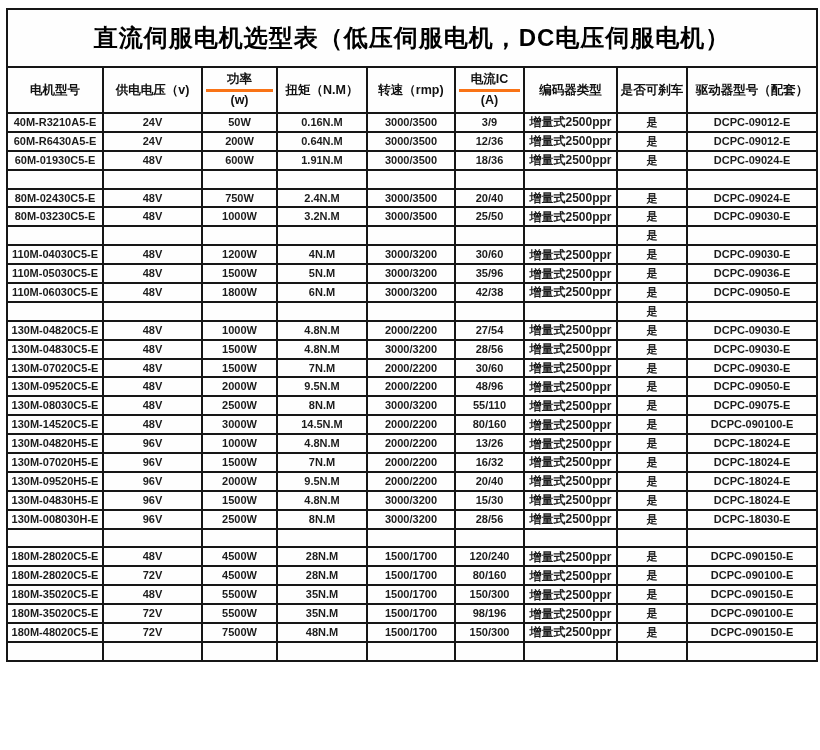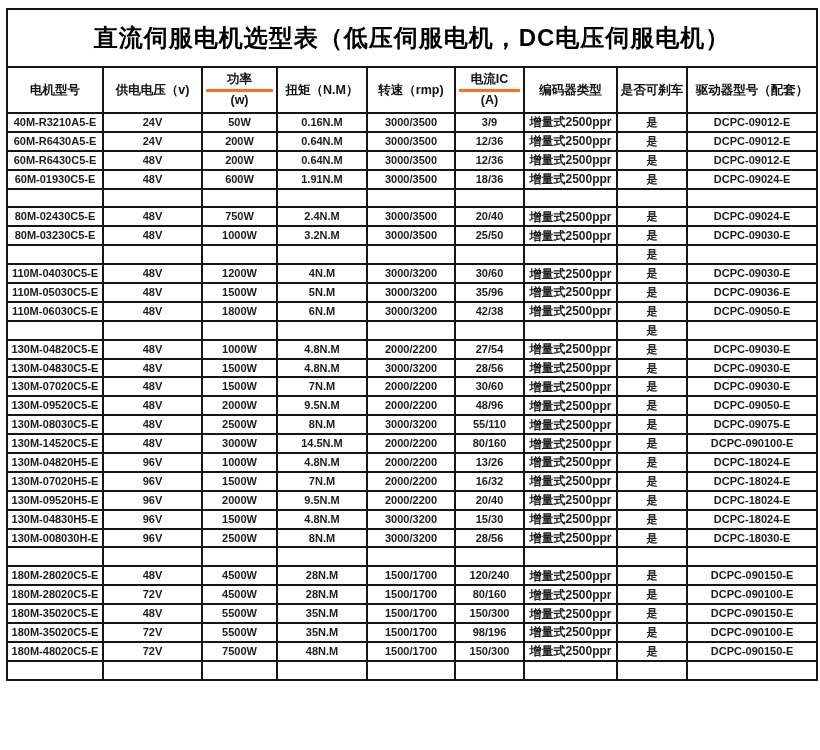--- a/index.html
+++ b/index.html
@@ -114,31 +114,20 @@
           <td>24V</td>
           <td>200W</td>
           <td>0.64N.M</td>
           <td>3000/3500</td>
           <td>12/36</td>
           <td class="encoder-cell">增量式2500ppr</td>
           <td>是</td>
           <td>DCPC-09012-E</td>
         </tr>
         <tr>
-          <td>60M-R6430C5-E</td>
-          <td>48V</td>
-          <td>200W</td>
-          <td>0.64N.M</td>
-          <td>3000/3500</td>
-          <td>12/36</td>
-          <td class="encoder-cell">增量式2500ppr</td>
-          <td>是</td>
-          <td>DCPC-09012-E</td>
-        </tr>
-        <tr>
           <td>60M-01930C5-E</td>
           <td>48V</td>
           <td>600W</td>
           <td>1.91N.M</td>
           <td>3000/3500</td>
           <td>18/36</td>
           <td class="encoder-cell">增量式2500ppr</td>
           <td>是</td>
           <td>DCPC-09024-E</td>
         </tr>

